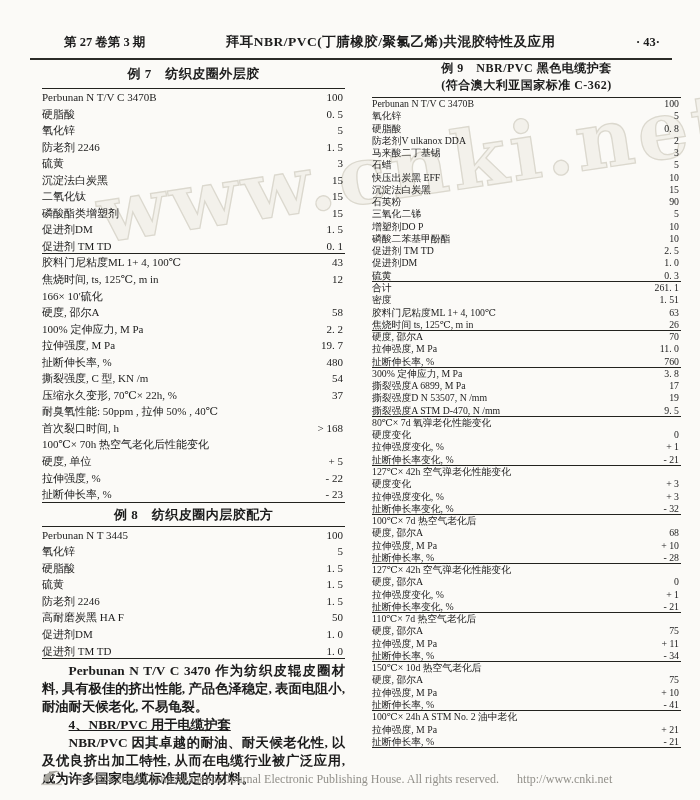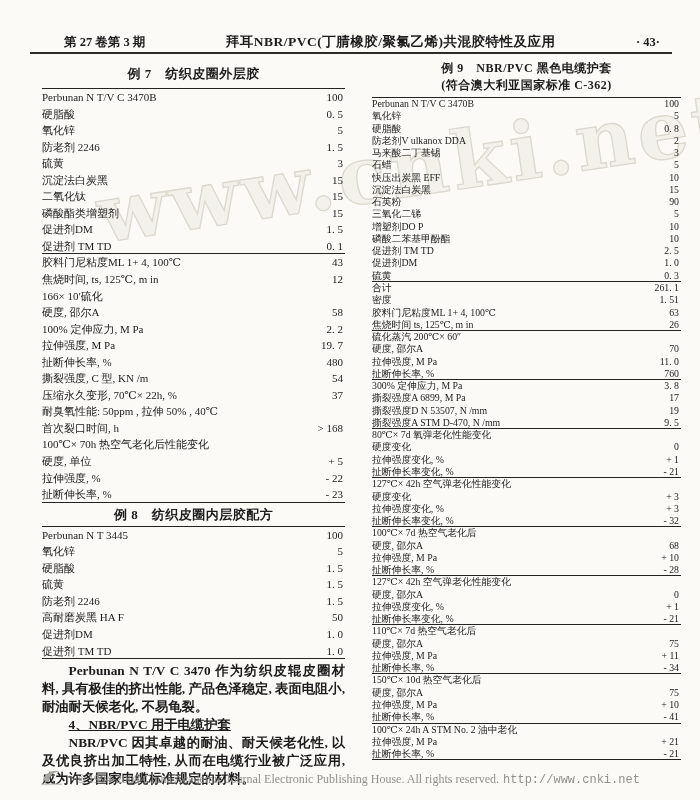--- a/index.html
+++ b/index.html
@@ -7,21 +7,21 @@
     position:relative; width:700px; height:800px;
     background:#fbfaf7; overflow:hidden;
     font-family:"Liberation Serif","DejaVu Serif",serif;
     color:#1c1c1c;
   }
   
   .pg-header {
     position:absolute; top:33px; left:30px; width:642px;
     box-sizing:border-box;
     display:flex; justify-content:space-between; align-items:baseline;
-    padding:0 12px 1px 34px;
+    padding:0 12px 7px 34px;
     border-bottom:2px solid #2b2b28;
     font-weight:bold; font-size:12.5px; white-space:nowrap;
   }
   .hd-title { font-size:13.5px; letter-spacing:0.5px; }
   
   .watermark {
     position:absolute; top:168px; left:98px; z-index:0;
     font-family:"DejaVu Serif",serif;
     font-size:80px; letter-spacing:4px; font-weight:bold;
     transform:rotate(-8.5deg); transform-origin:0 50%;
@@ -52,21 +52,21 @@
   .paras { margin-top:3px; font-size:13.3px; line-height:18px; text-align:justify; }
   .paras p { margin:0; text-indent:2em;font-weight:bold; }
   .paras p.bold { font-weight:bold;text-decoration:underline; }
   
   .pg-footer {
     position:absolute; left:40px; bottom:10px; width:636px; z-index:2;
     display:flex; align-items:center;
     color:#92908a; font-size:12px; white-space:nowrap;
   }
   .logo { display:inline-block; margin-right:12px; }
-  .url  { margin-left:4px;font-family:Liberation Mono, monospace; }
+  .url  { margin-left:18px; }
 </style>
 </head>
 <body>
 
 <div class="page">
 
   <div class="pg-header">
     <span>第 27 卷第 3 期</span>
     <span class="hd-title">拜耳NBR/PVC(丁腈橡胶/聚氯乙烯)共混胶特性及应用</span>
     <span>· 43·</span>
@@ -297,24 +297,20 @@
           <span class="lbl">密度</span>
           <span class="val">1. 51</span>
         </div>
         <div class="trow">
           <span class="lbl">胶料门尼粘度ML 1+ 4, 100℃</span>
           <span class="val">63</span>
         </div>
         <div class="trow rule-after">
           <span class="lbl">焦烧时间 ts, 125℃, m in</span>
           <span class="val">26</span>
-        </div>
-        <div class="trow">
-          <span class="lbl">硫化蒸汽 200℃× 60″</span>
-          <span class="val"></span>
         </div>
         <div class="trow">
           <span class="lbl">硬度, 邵尔A</span>
           <span class="val">70</span>
         </div>
         <div class="trow">
           <span class="lbl">拉伸强度, M Pa</span>
           <span class="val">11. 0</span>
         </div>
         <div class="trow rule-after">

